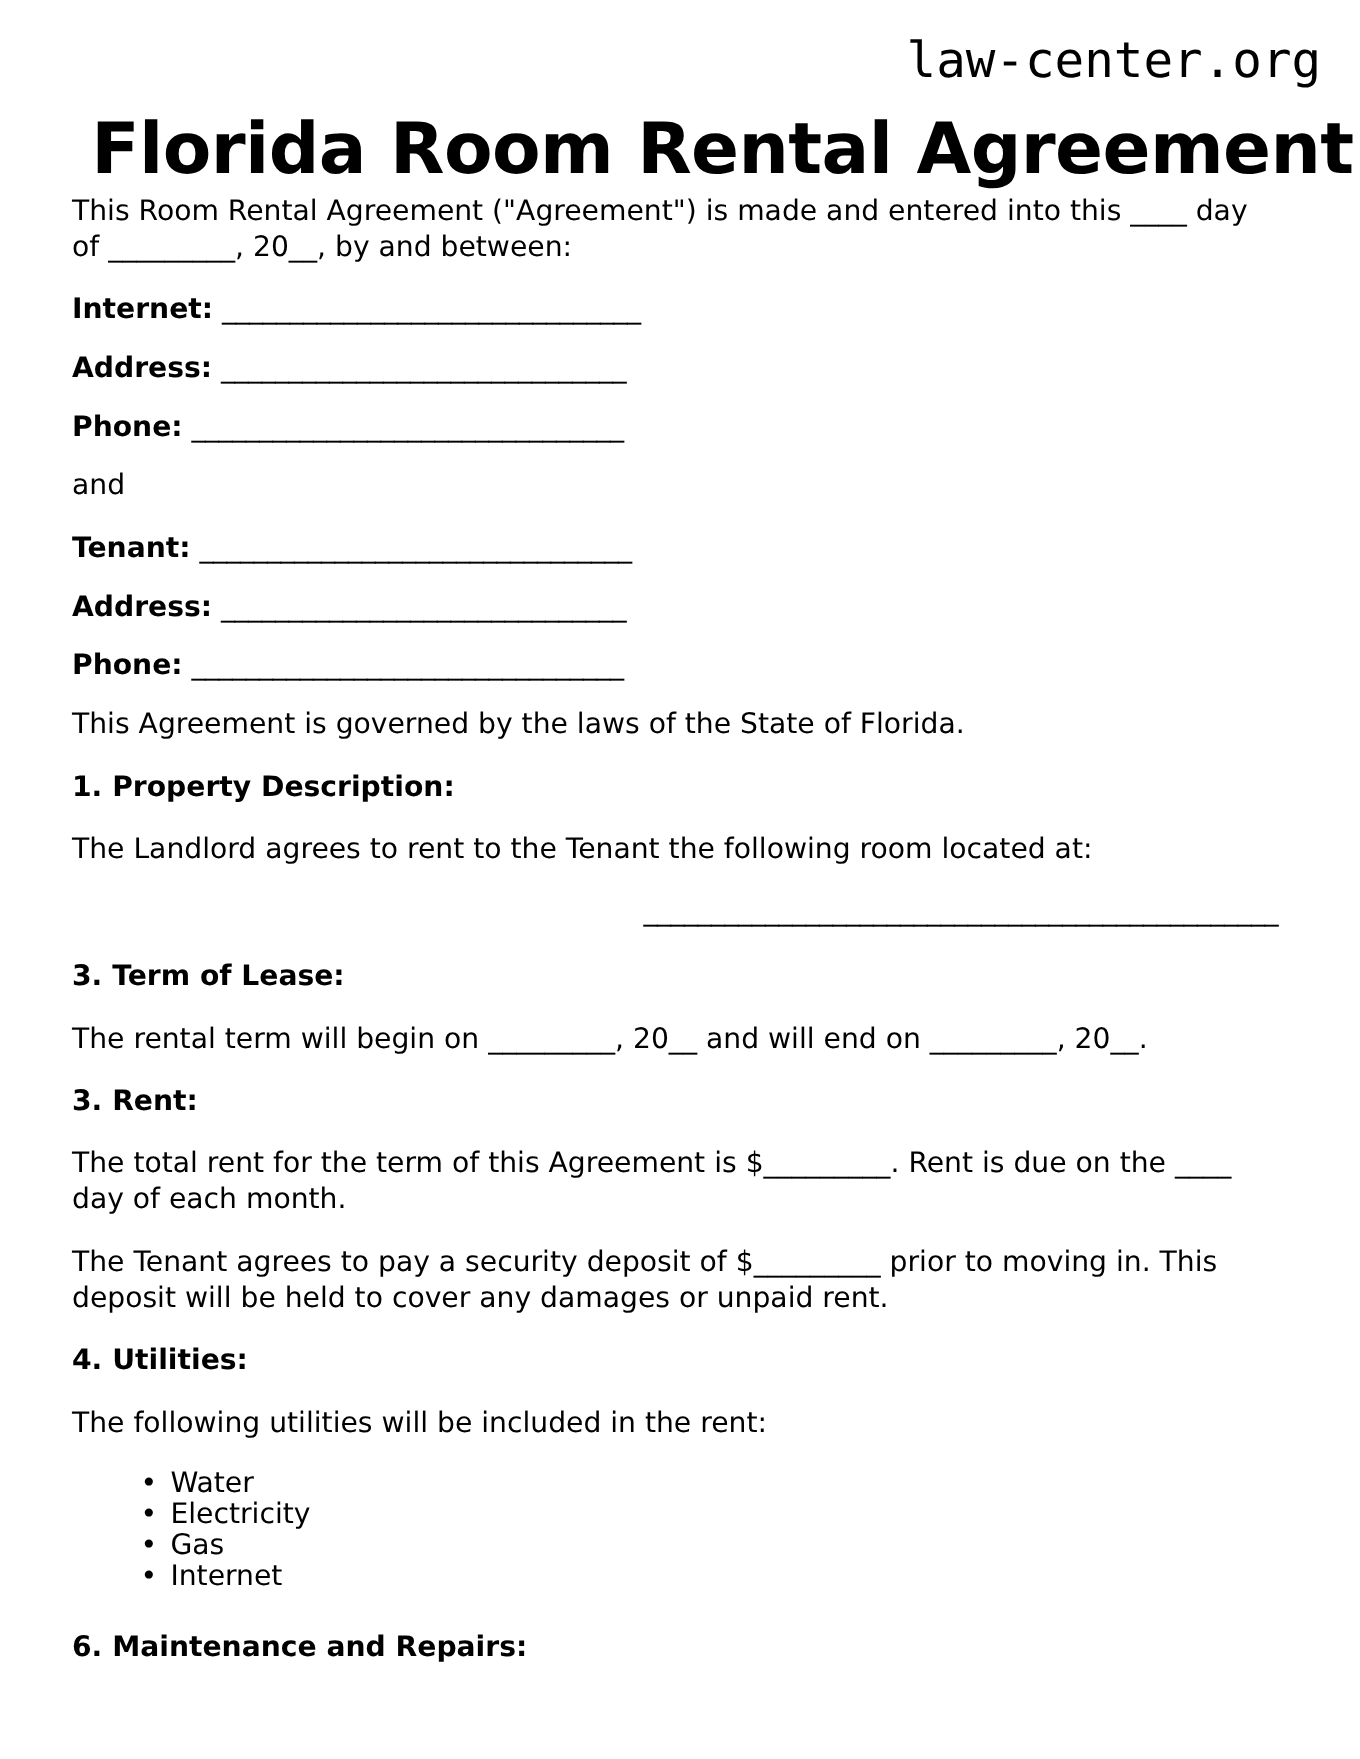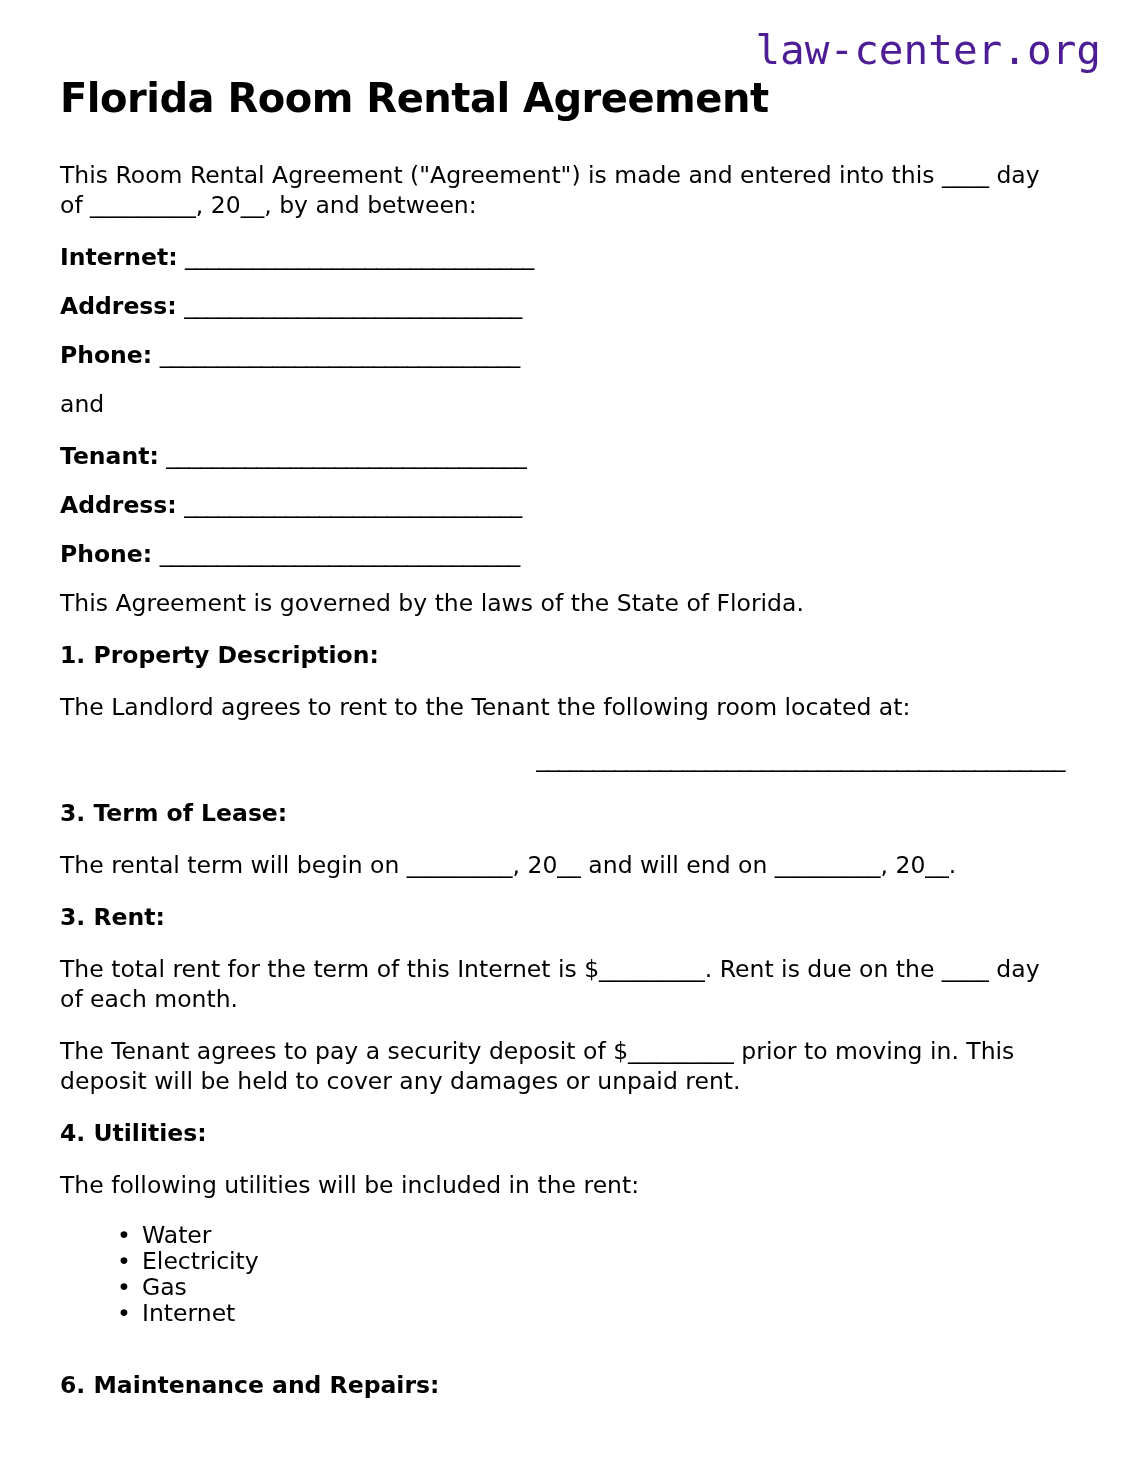--- a/index.html
+++ b/index.html
@@ -21,36 +21,36 @@
     padding: 0;
     overflow: hidden;
   }
   .watermark {
     position: absolute;
     top: 30px;
     right: 32px;
     font-family: "DejaVu Sans Mono", monospace;
     font-size: 41px;
     letter-spacing: 0px;
-    color: #4c1d95;
+    color: #000000;
     white-space: nowrap;
     line-height: 1;
   }
   .content {
     position: absolute;
     left: 60px;
     top: 0;
     width: 1013px;
   }
   h1.doc-title {
     font-family: "DejaVu Sans", sans-serif;
-    font-size: 40px;
+    font-size: 59px;
     font-weight: bold;
     letter-spacing: -0.5px;
-    margin: 0;
+    margin: 16px;
     padding: 0;
     line-height: 1;
     position: absolute;
     left: 0;
     top: 78px;
     white-space: nowrap;
   }
   .body-block {
     position: absolute;
     left: 0;
@@ -78,21 +78,21 @@
   }
   .plain-line {
     font-size: 23.5px;
     line-height: 30px;
     margin: 0 0 22px 0;
   }
   h2.section-head {
     font-size: 23.5px;
     font-weight: bold;
     line-height: 30px;
-    margin: 16px 0 22px 0;
+    margin: 3px 0 22px 0;
     padding: 0;
   }
   .rule-line {
     font-size: 23.5px;
     line-height: 30px;
     margin: 0 0 24px 0;
     letter-spacing: -0.5px;
     white-space: nowrap;
     text-align: right;
   }
@@ -167,21 +167,21 @@
       <p class="plain-line">This Agreement is governed by the laws of the State of Florida.</p>
 
       <h2 class="section-head">1. Property Description:</h2>
       <p class="para">The Landlord agrees to rent to the Tenant the following room located at:</p>
       <div class="rule-line">_______________________________________________</div>
 
       <h2 class="section-head">3. Term of Lease:</h2>
       <p class="para">The rental term will begin on _________, 20__ and will end on _________, 20__.</p>
 
       <h2 class="section-head">3. Rent:</h2>
-      <p class="para">The total rent for the term of this Internet is $_________. Rent is due on the ____ day of each month.</p>
+      <p class="para">The total rent for the term of this Agreement is $_________. Rent is due on the ____ day of each month.</p>
 
       <p class="para">The Tenant agrees to pay a security deposit of $_________ prior to moving in. This deposit will be held to cover any damages or unpaid rent.</p>
 
       <h2 class="section-head">4. Utilities:</h2>
       <p class="para">The following utilities will be included in the rent:</p>
 
       <ul class="util-list">
         <li>
           <span class="bullet">•</span>
           <span>Water</span>

